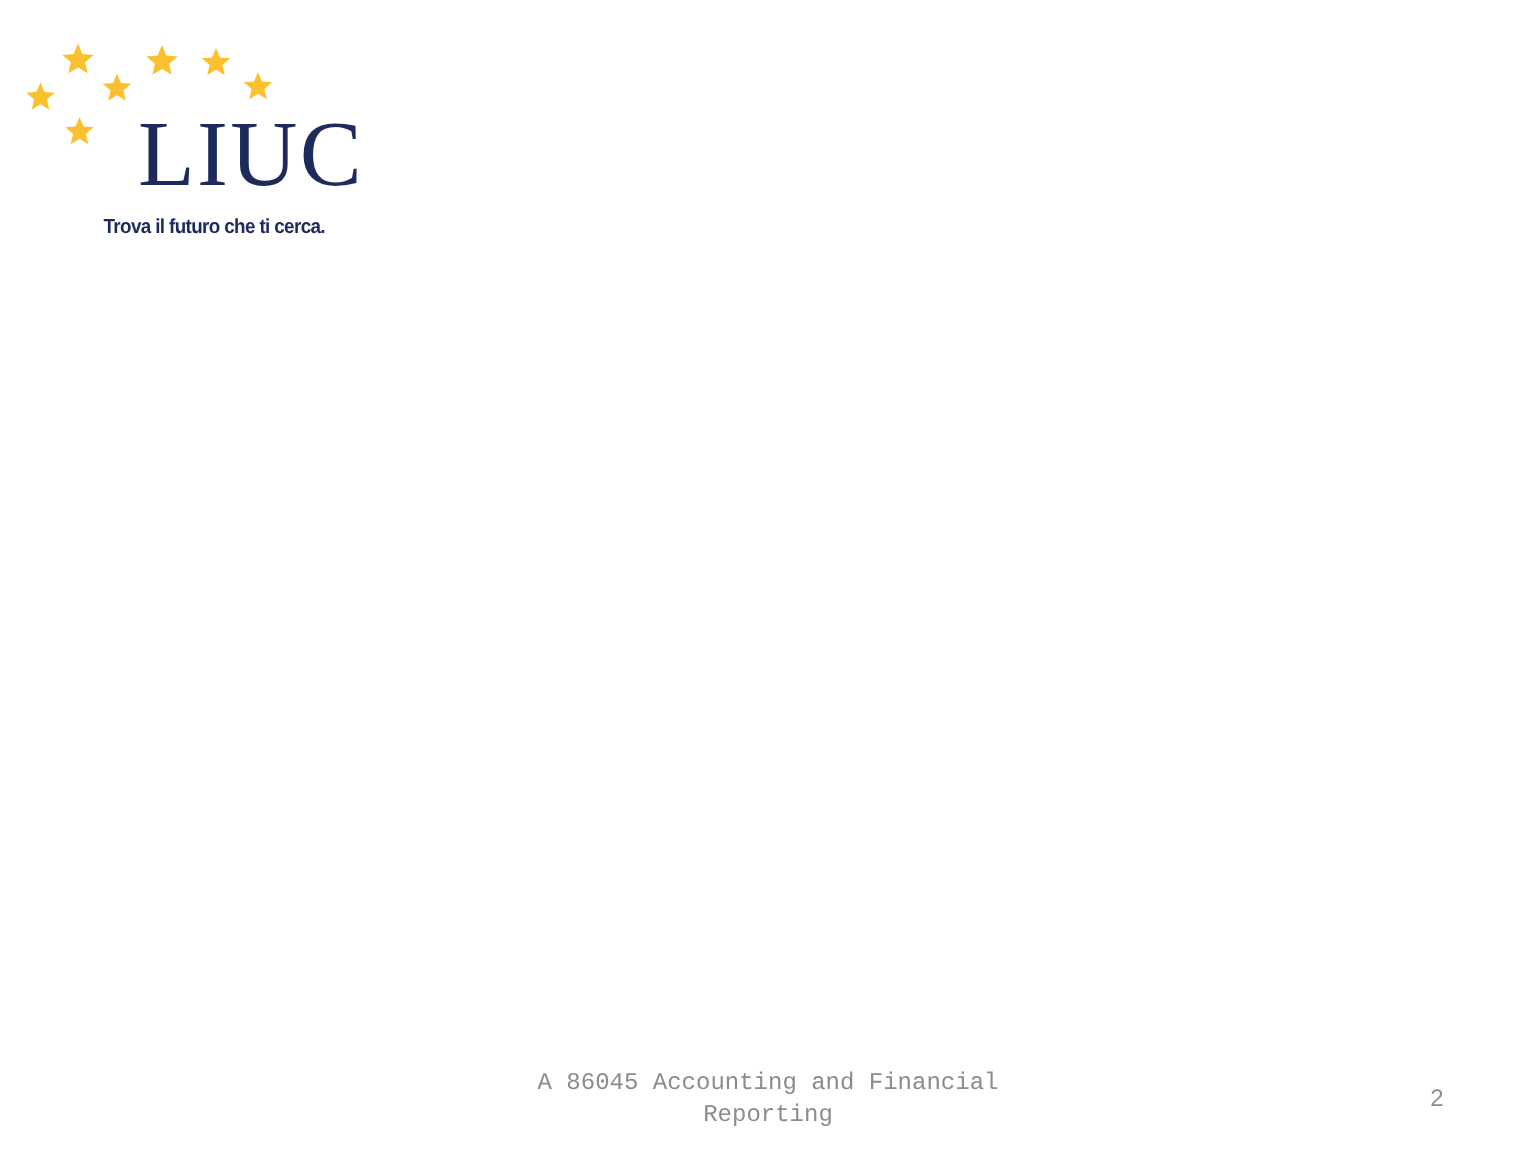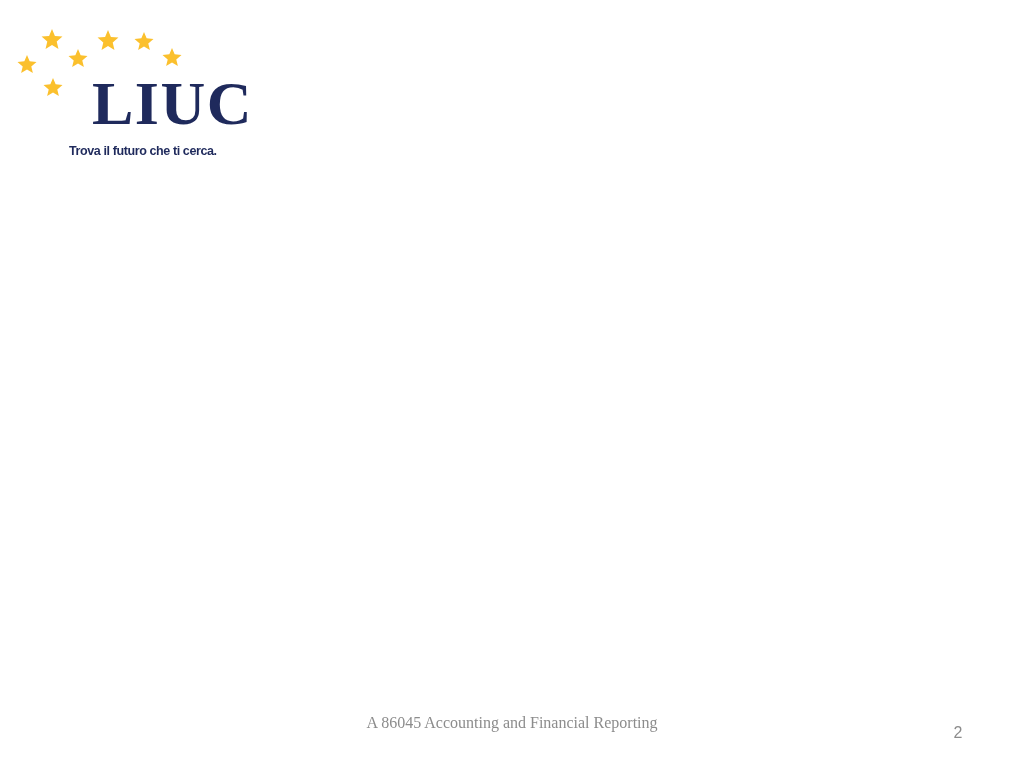--- a/index.html
+++ b/index.html
@@ -39,21 +39,21 @@
     width: 260px;
     height: 110px;
   }
   #logo-wordmark {
     position: absolute;
     left: 92px;
     top: 72px;
     width: 140px;
     height: 62px;
     font-family: "Liberation Serif", "DejaVu Serif", serif;
-    font-weight: 700;
+    font-weight: 400;
     font-size: 62px;
     line-height: 62px;
     letter-spacing: 1.5px;
     color: #1f2a5c;
     white-space: nowrap;
   }
   #logo-tagline {
     position: absolute;
     left: 69px;
     top: 143px;
@@ -88,21 +88,21 @@
     transform-origin: left top;
   }
 
   
   #footer-text {
     position: absolute;
     left: 332px;
     top: 712px;
     width: 360px;
     text-align: center;
-    font-family: Liberation Serif, serif;
+    font-family: Liberation Mono, monospace;
     font-size: 16px;
     line-height: 21px;
     color: #8c8c8c;
   }
   #page-number {
     position: absolute;
     left: 918px;
     top: 723px;
     width: 80px;
     text-align: center;

